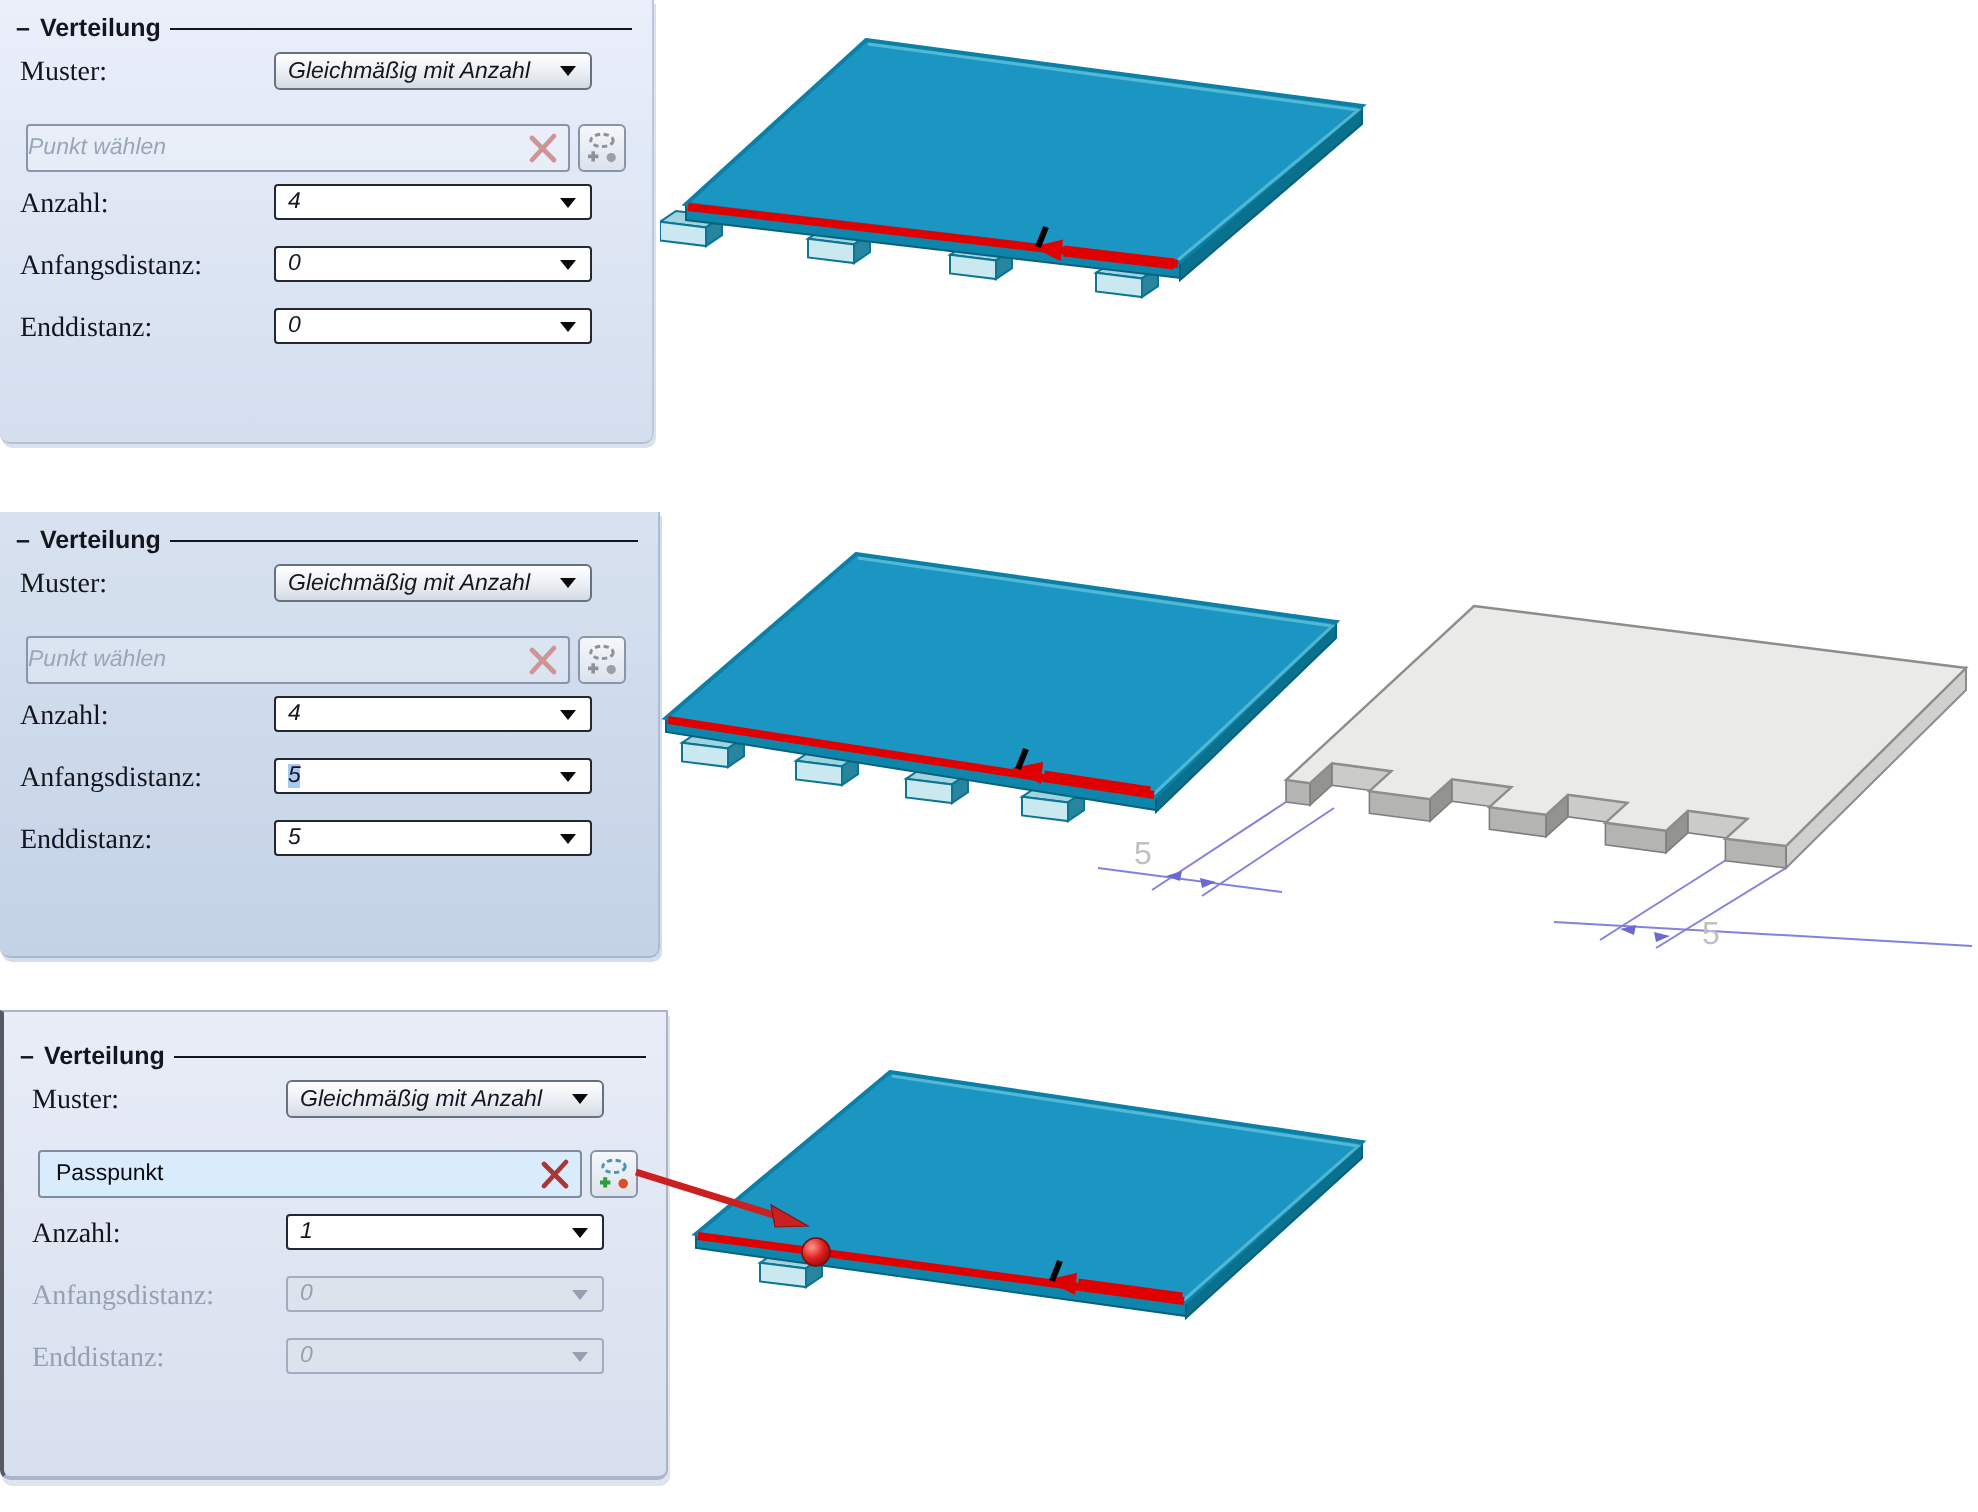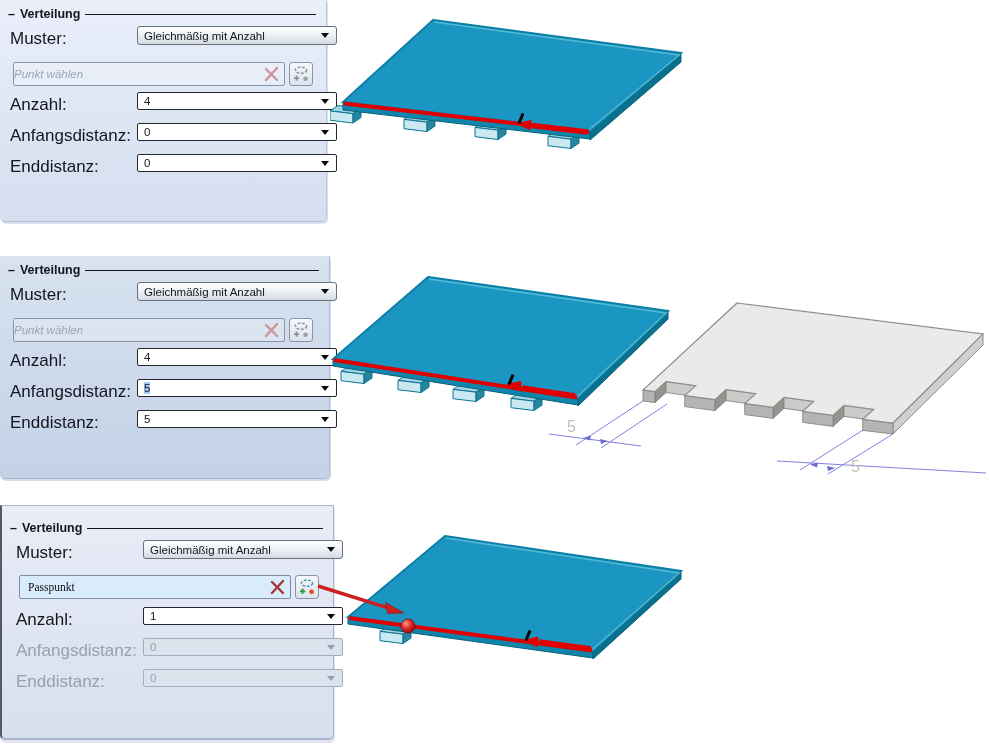--- a/index.html
+++ b/index.html
@@ -12,39 +12,39 @@
   .p2{top:256px;width:330px;height:223px;background:linear-gradient(180deg,#d8e2f0,#c3d2e6);
       border-right:1px solid #aebdd4;border-bottom:1px solid #a8b7ce;border-radius:0 0 5px 5px;
       box-shadow:1px 2px 0 rgba(178,192,216,.55);}
   .p3{top:505px;width:334px;height:235px;background:linear-gradient(180deg,#e8edf7,#d7dfee);
       border-left:2px solid #585862;border-top:1px solid #aab4c8;border-right:1px solid #a8b4c8;
       border-bottom:2px solid #aab6cc;border-radius:0 0 5px 5px;box-shadow:1px 3px 0 #dfe4ef;}
   .hdr{position:absolute;left:8px;right:10px;display:flex;align-items:center;gap:5px;
        font-weight:bold;font-size:12.5px;}
   .hdr .dash{font-weight:bold;}
   .hdr .line{flex:1;border-top:1.4px solid #15151e;margin-top:1px;}
-  .row-label{position:absolute;left:10px;font-size:17px;white-space:nowrap;}
+  .row-label{position:absolute;left:10px;font-size:14px;white-space:nowrap;font-family:Liberation Serif, serif;}
   .p3 .row-label{left:14px;}
   .row-label.dis{color:#96a0b2;}
-  .combo{position:absolute;left:137px;width:200px;height:18px;background:#fff;
+  .combo{position:absolute;left:137px;width:159px;height:18px;background:#fff;
          border:1px solid #23272f;border-radius:2px;display:flex;align-items:center;
-         justify-content:space-between;font-size:11.5px;padding:0 7px 0 6px;box-sizing:border-box;}
+         justify-content:space-between;font-size:11.5px;padding:0 7px 0 6px;box-sizing:border-box;font-style:italic;}
   .p3 .combo{left:141px;}
   .combo.muster{height:19px;background:linear-gradient(#ffffff,#eaeef3 55%,#d5dbe3);
          border:1px solid #66717f;border-radius:3px;}
   .tri{width:0;height:0;border:4px solid transparent;border-bottom:none;
        border-top:5px solid #0a0a0a;flex:none;margin-left:4px;}
   .combo.disabled{background:#dde3ed;border-color:#a3adbf;color:#96a0b2;}
   .combo.disabled .tri{border-top-color:#96a0b2;}
   .val.sel{background:#a9c8ef;}
   .pinput{position:absolute;left:13px;width:272px;height:24px;border:1px solid #8995a9;
           border-radius:2px;box-sizing:border-box;display:flex;align-items:center;font-size:11.5px;}
   .pinput.off{background:rgba(255,255,255,.22);}
   .pinput.on{background:#d9ecfc;border-color:#7e8ca2;}
-  .p3 .pinput{left:17px;font-family:Liberation Serif, serif;}
+  .p3 .pinput{left:17px;}
   .pinput .ph{flex:1;text-align:left;font-style:italic;color:#9aa6b8;}
   .pinput .tx{flex:1;padding-left:8px;color:#0c0c12;}
   .pinput .xwrap{flex:none;width:20px;height:20px;margin-right:2px;}
   .ibtn{position:absolute;width:24px;height:24px;left:289px;border:1px solid #8895a8;border-radius:3px;
         background:linear-gradient(#f4f7fb,#dde3ec);box-sizing:border-box;
         display:flex;align-items:center;justify-content:center;}
   .p3 .ibtn{left:293px;}
   svg.scene{position:absolute;pointer-events:none;}
   svg.scene *{pointer-events:none;}
   .dimtxt{fill:#c0c0c0;font-size:16px;font-family:"Liberation Sans",sans-serif;}

